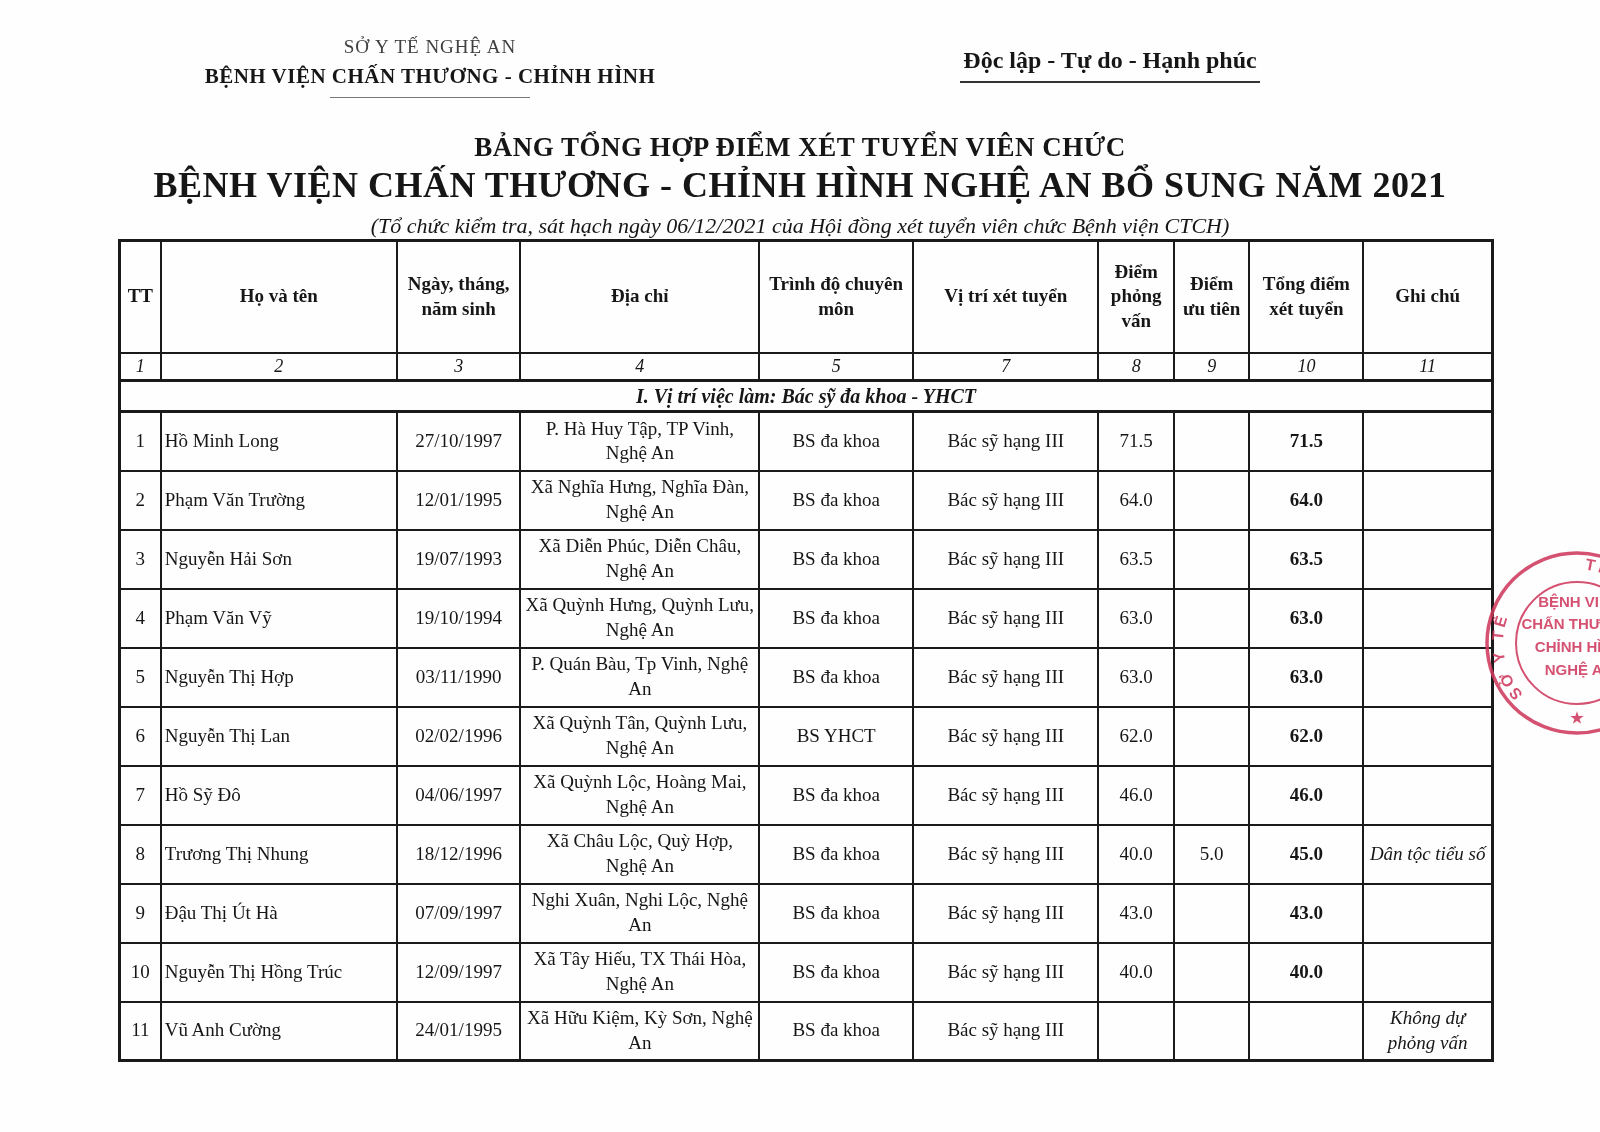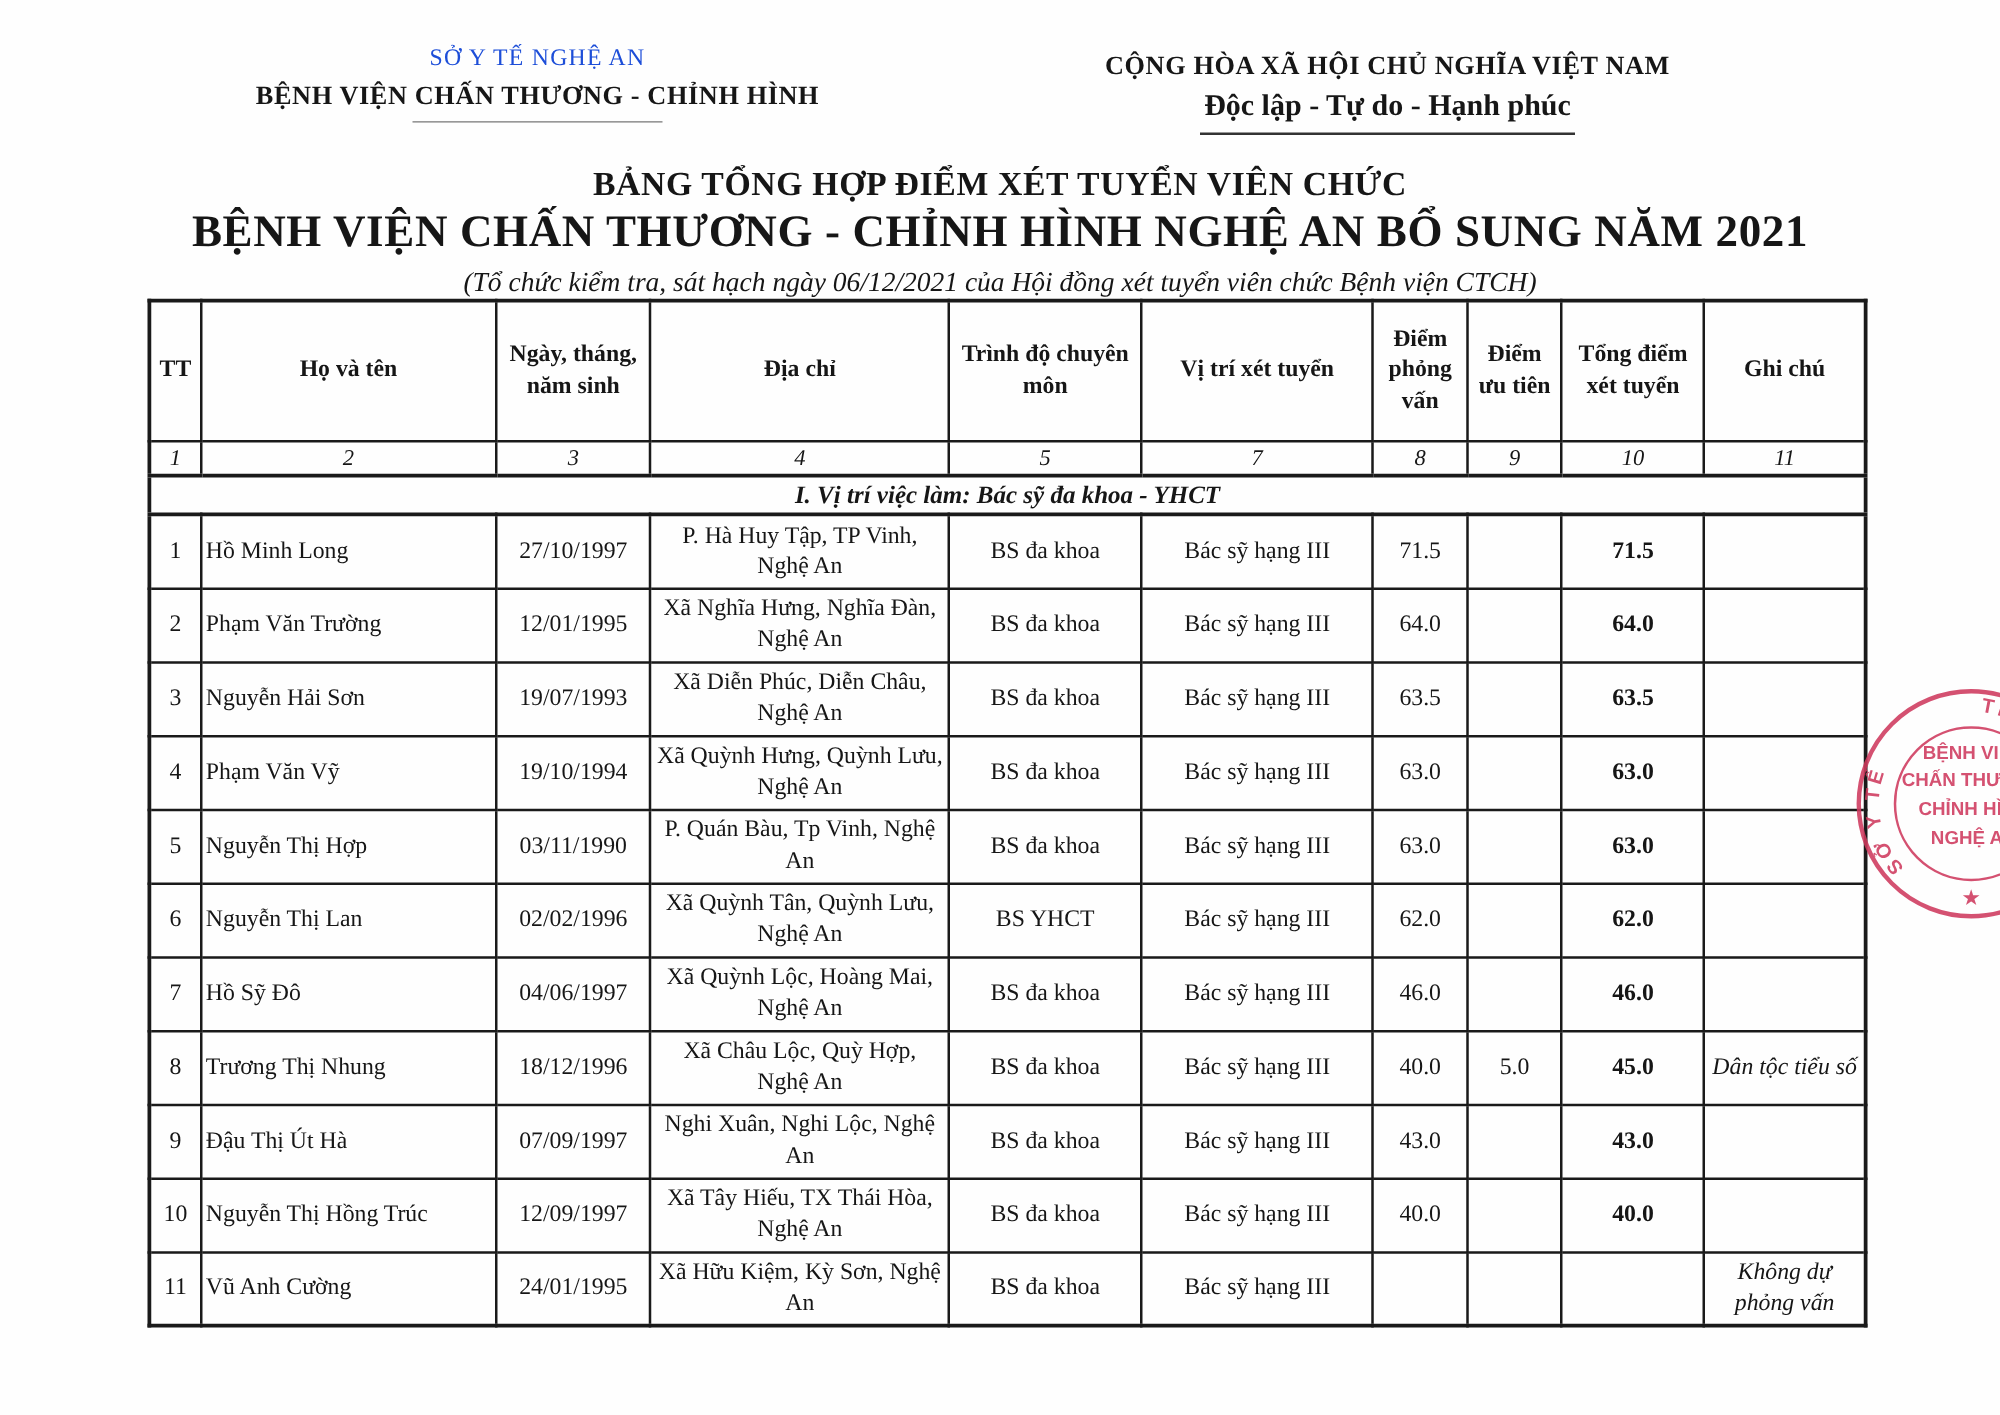--- a/index.html
+++ b/index.html
@@ -4,21 +4,21 @@
 <style>
   :root { --ink:#161616; --line:#1a1a1a; --stamp-color:#cf3a5e; }
   * { margin:0; padding:0; box-sizing:border-box; }
   html,body { background:#ffffff; }
   body { width:1600px; height:1132px; position:relative; overflow:hidden;
          font-family:"Liberation Serif", serif; color:var(--ink); }
   .page { position:absolute; inset:0; background:#fefefe; overflow:hidden; }
 
   
   .hdr-left { position:absolute; left:130px; top:36px; width:600px; text-align:center; }
-  .hdr-left .l1 { font-size:19px; letter-spacing:1px; color:#1d4ed8; }
+  .hdr-left .l1 { font-size:19px; letter-spacing:1px; color:#404040; }
   .hdr-left .l2 { font-size:21px; font-weight:bold; margin-top:6px; letter-spacing:.5px; }
   .hdr-left .rule { width:200px; height:0; border-top:1.5px solid #777; margin:8px auto 0; }
 
   .hdr-right { position:absolute; left:850px; top:40px; width:520px; text-align:center; }
   .hdr-right .l1 { font-size:21px; font-weight:bold; letter-spacing:.5px; }
   .hdr-right .l2 { font-size:24px; font-weight:bold; margin-top:7px; }
   .hdr-right .rule { width:300px; height:0; border-top:2px solid #333; margin:7px auto 0; }
 
   
   .title-block { position:absolute; left:0; top:132px; width:1600px; text-align:center; }
@@ -52,21 +52,20 @@
 
 <div class="page">
 
   <div class="hdr-left">
     <div class="l1">SỞ Y TẾ NGHỆ AN</div>
     <div class="l2">BỆNH VIỆN CHẤN THƯƠNG - CHỈNH HÌNH</div>
     <div class="rule"></div>
   </div>
 
   <div class="hdr-right">
-    <div class="l1">CỘNG HÒA XÃ HỘI CHỦ NGHĨA VIỆT NAM</div>
     <div class="l2">Độc lập - Tự do - Hạnh phúc</div>
     <div class="rule"></div>
   </div>
 
   <div class="title-block">
     <div class="t1">BẢNG TỔNG HỢP ĐIỂM XÉT TUYỂN VIÊN CHỨC</div>
     <div class="t2">BỆNH VIỆN CHẤN THƯƠNG - CHỈNH HÌNH NGHỆ AN BỔ SUNG NĂM 2021</div>
     <div class="sub">(Tổ chức kiểm tra, sát hạch ngày 06/12/2021 của Hội đồng xét tuyển viên chức Bệnh viện CTCH)</div>
   </div>
 

